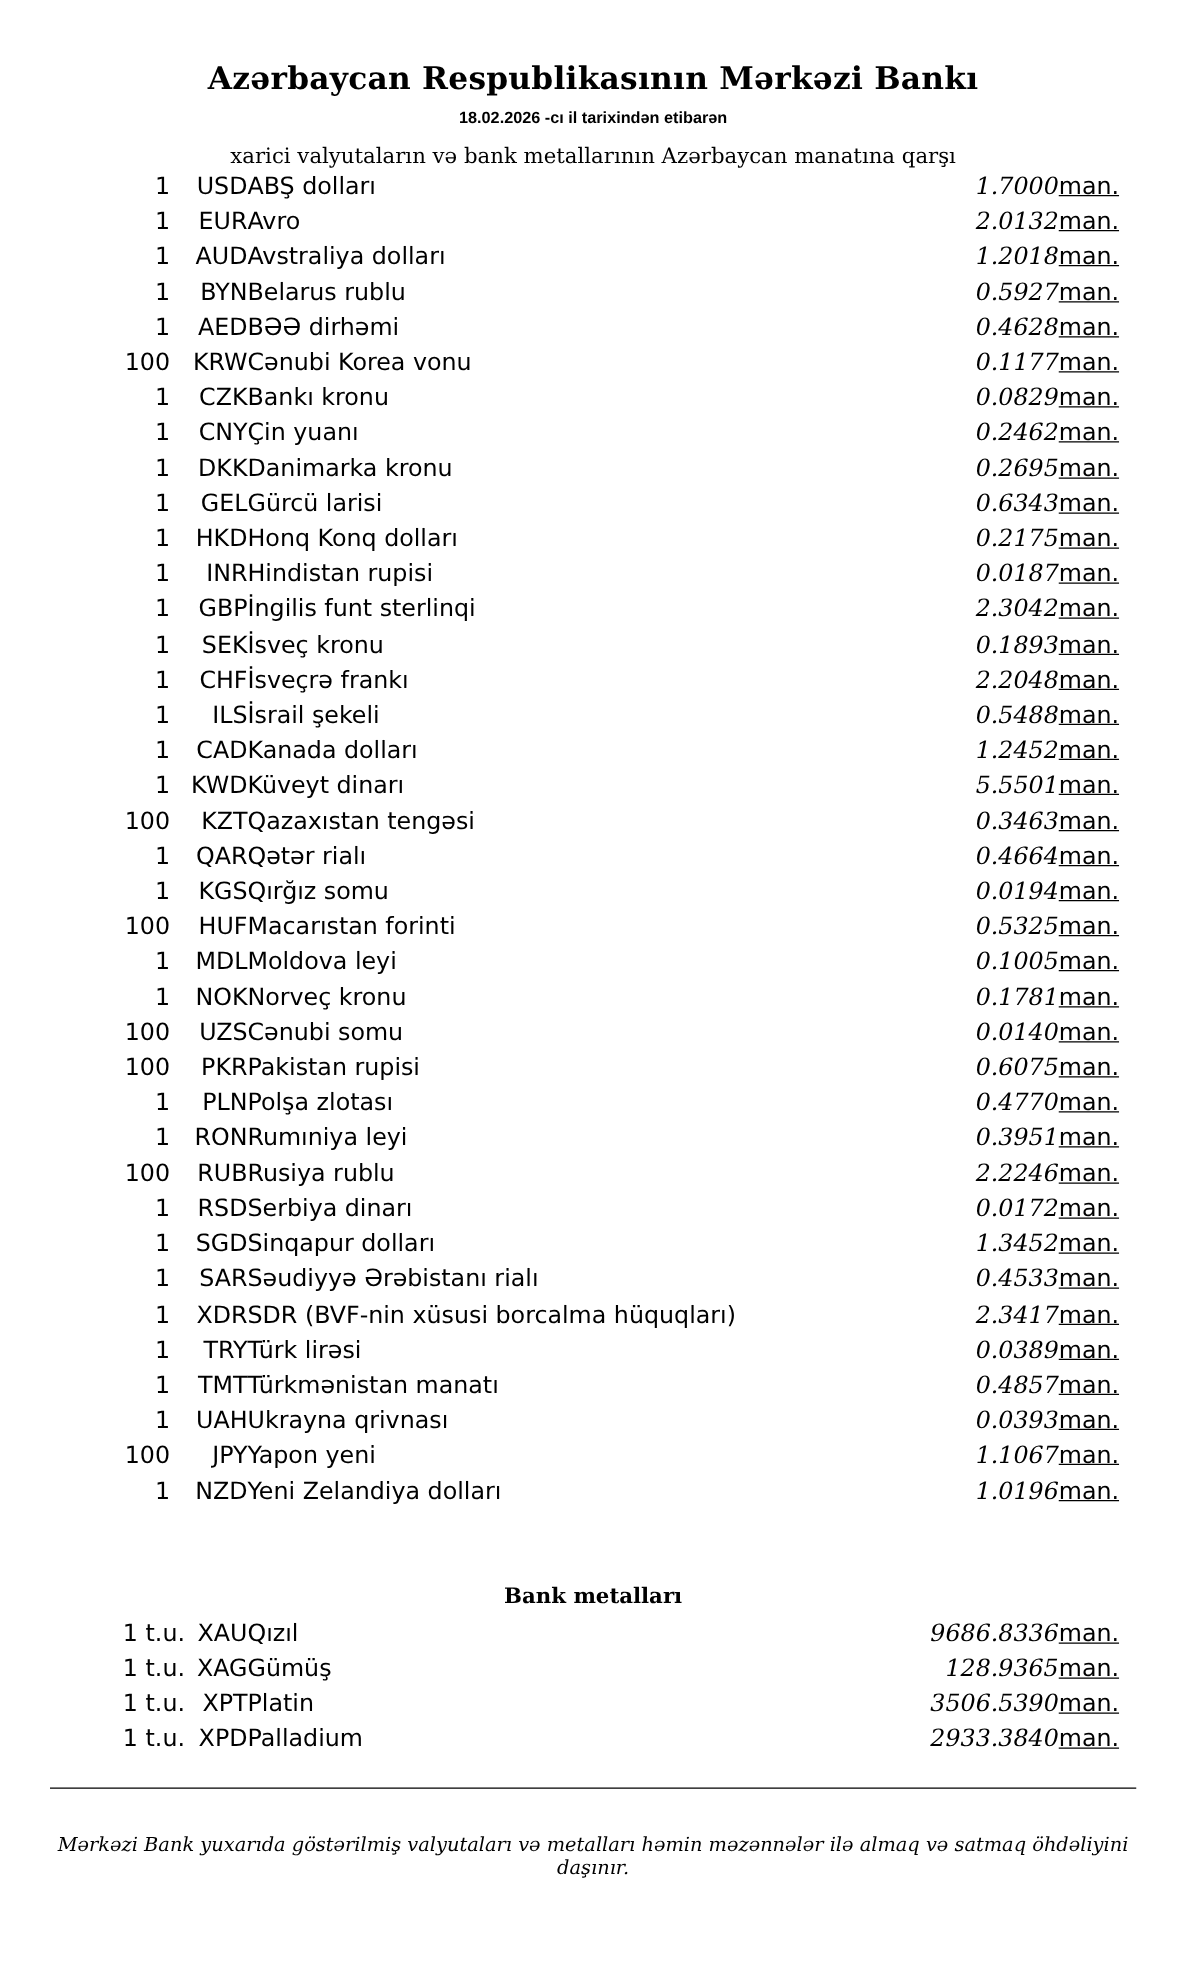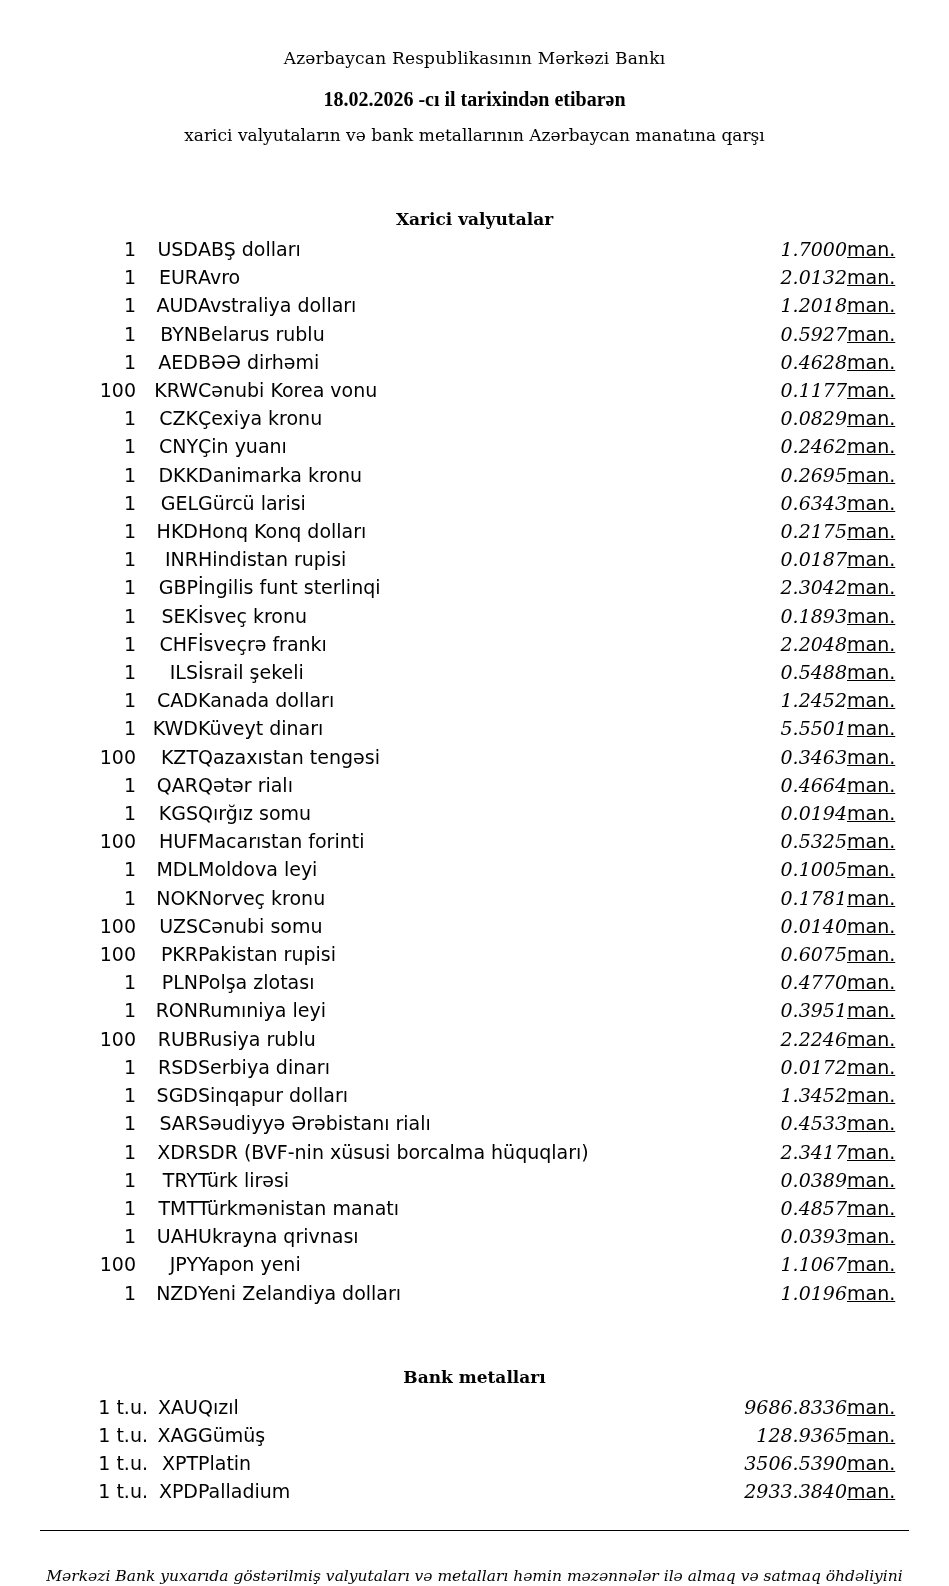--- a/index.html
+++ b/index.html
@@ -19,29 +19,29 @@
     min-height: 1586px;
     box-sizing: border-box;
     padding: 48px 40px 10px 40px;
     position: relative;
   }
   .header {
     text-align: center;
   }
   .bank-title {
     font-family: "DejaVu Serif", serif;
-    font-weight: normal;
-    font-size: 17px;
+    font-weight: bold;
+    font-size: 25px;
     letter-spacing: 0.2px;
-    margin: 0 0 20px 0;
+    margin: 0 0 9px 0;
   }
   .date-line {
-    font-family: Liberation Serif, serif;
+    font-family: Liberation Sans, sans-serif;
     font-weight: bold;
-    font-size: 20px;
+    font-size: 13px;
     margin: 0 0 14px 0;
   }
   .subtitle-line {
     font-family: "DejaVu Serif", serif;
     font-weight: normal;
     font-size: 17px;
     margin: 0;
   }
   .section-title {
     font-family: "DejaVu Serif", serif;
@@ -125,21 +125,20 @@
 <body>
 
 <div class="page">
 
   <div class="header">
     <h1 class="bank-title">Azərbaycan Respublikasının Mərkəzi Bankı</h1>
     <div class="date-line">18.02.2026 -cı il tarixindən etibarən</div>
     <div class="subtitle-line">xarici valyutaların və bank metallarının Azərbaycan manatına qarşı</div>
   </div>
 
-  <div class="section-title">Xarici valyutalar</div>
 
   <table class="rates currencies">
     <tbody>
         <tr>
           <td class="amount">1</td>
           <td class="code">USD</td>
           <td class="name">ABŞ dolları</td>
           <td class="value">1.7000</td>
           <td class="unit">man.</td>
         </tr>
@@ -174,21 +173,21 @@
         <tr>
           <td class="amount">100</td>
           <td class="code">KRW</td>
           <td class="name">Cənubi Korea vonu</td>
           <td class="value">0.1177</td>
           <td class="unit">man.</td>
         </tr>
         <tr>
           <td class="amount">1</td>
           <td class="code">CZK</td>
-          <td class="name">Çexiya kronu</td>
+          <td class="name">Bankı kronu</td>
           <td class="value">0.0829</td>
           <td class="unit">man.</td>
         </tr>
         <tr>
           <td class="amount">1</td>
           <td class="code">CNY</td>
           <td class="name">Çin yuanı</td>
           <td class="value">0.2462</td>
           <td class="unit">man.</td>
         </tr>

